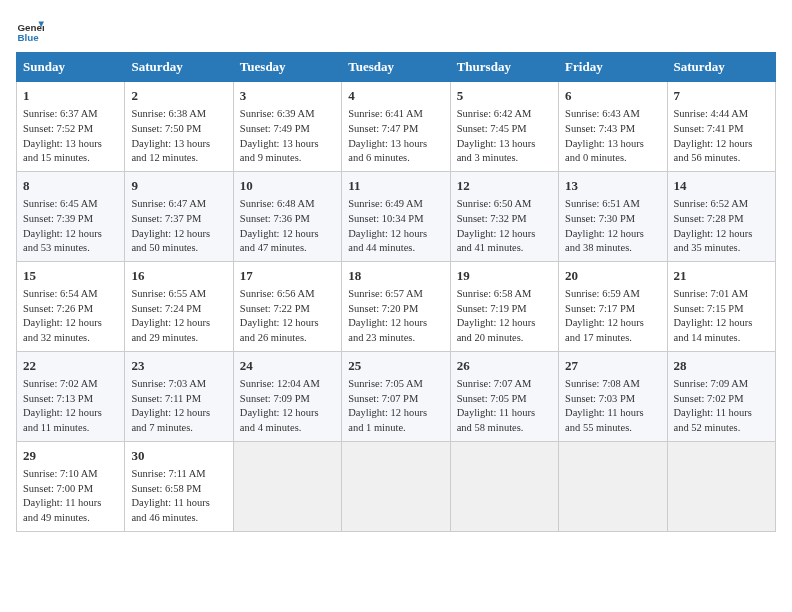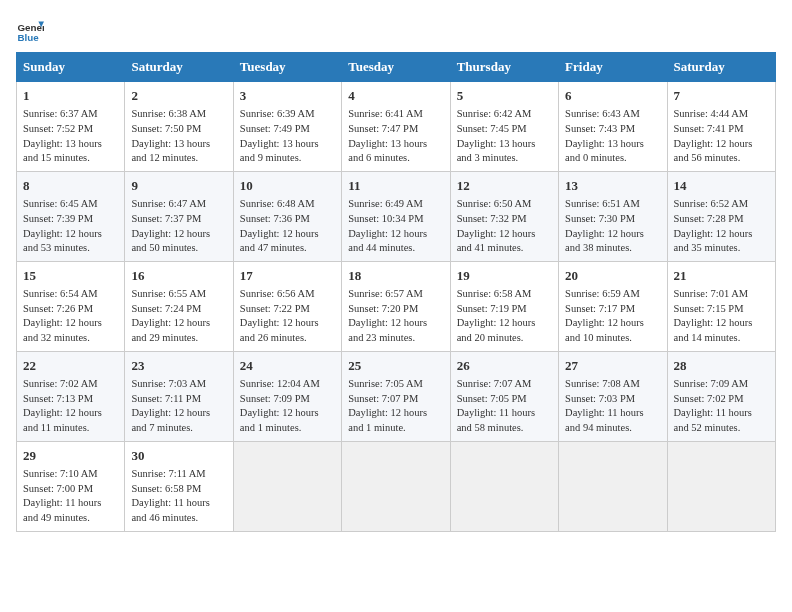--- a/index.html
+++ b/index.html
@@ -248,21 +248,21 @@
           <div>Sunrise: 6:58 AM</div>
           <div>Sunset: 7:19 PM</div>
           <div>Daylight: 12 hours</div>
           <div>and 20 minutes.</div>
         </td>
         <td>
           <span class="day-num">20</span>
           <div>Sunrise: 6:59 AM</div>
           <div>Sunset: 7:17 PM</div>
           <div>Daylight: 12 hours</div>
-          <div>and 10 minutes.</div>
+          <div>and 17 minutes.</div>
         </td>
         <td>
           <span class="day-num">21</span>
           <div>Sunrise: 7:01 AM</div>
           <div>Sunset: 7:15 PM</div>
           <div>Daylight: 12 hours</div>
           <div>and 14 minutes.</div>
         </td>
       </tr>
       <tr>
@@ -278,42 +278,42 @@
           <div>Sunrise: 7:03 AM</div>
           <div>Sunset: 7:11 PM</div>
           <div>Daylight: 12 hours</div>
           <div>and 7 minutes.</div>
         </td>
         <td>
           <span class="day-num">24</span>
           <div>Sunrise: 12:04 AM</div>
           <div>Sunset: 7:09 PM</div>
           <div>Daylight: 12 hours</div>
-          <div>and 1 minutes.</div>
+          <div>and 4 minutes.</div>
         </td>
         <td>
           <span class="day-num">25</span>
           <div>Sunrise: 7:05 AM</div>
           <div>Sunset: 7:07 PM</div>
           <div>Daylight: 12 hours</div>
           <div>and 1 minute.</div>
         </td>
         <td>
           <span class="day-num">26</span>
           <div>Sunrise: 7:07 AM</div>
           <div>Sunset: 7:05 PM</div>
           <div>Daylight: 11 hours</div>
           <div>and 58 minutes.</div>
         </td>
         <td>
           <span class="day-num">27</span>
           <div>Sunrise: 7:08 AM</div>
           <div>Sunset: 7:03 PM</div>
           <div>Daylight: 11 hours</div>
-          <div>and 94 minutes.</div>
+          <div>and 55 minutes.</div>
         </td>
         <td>
           <span class="day-num">28</span>
           <div>Sunrise: 7:09 AM</div>
           <div>Sunset: 7:02 PM</div>
           <div>Daylight: 11 hours</div>
           <div>and 52 minutes.</div>
         </td>
       </tr>
       <tr>

